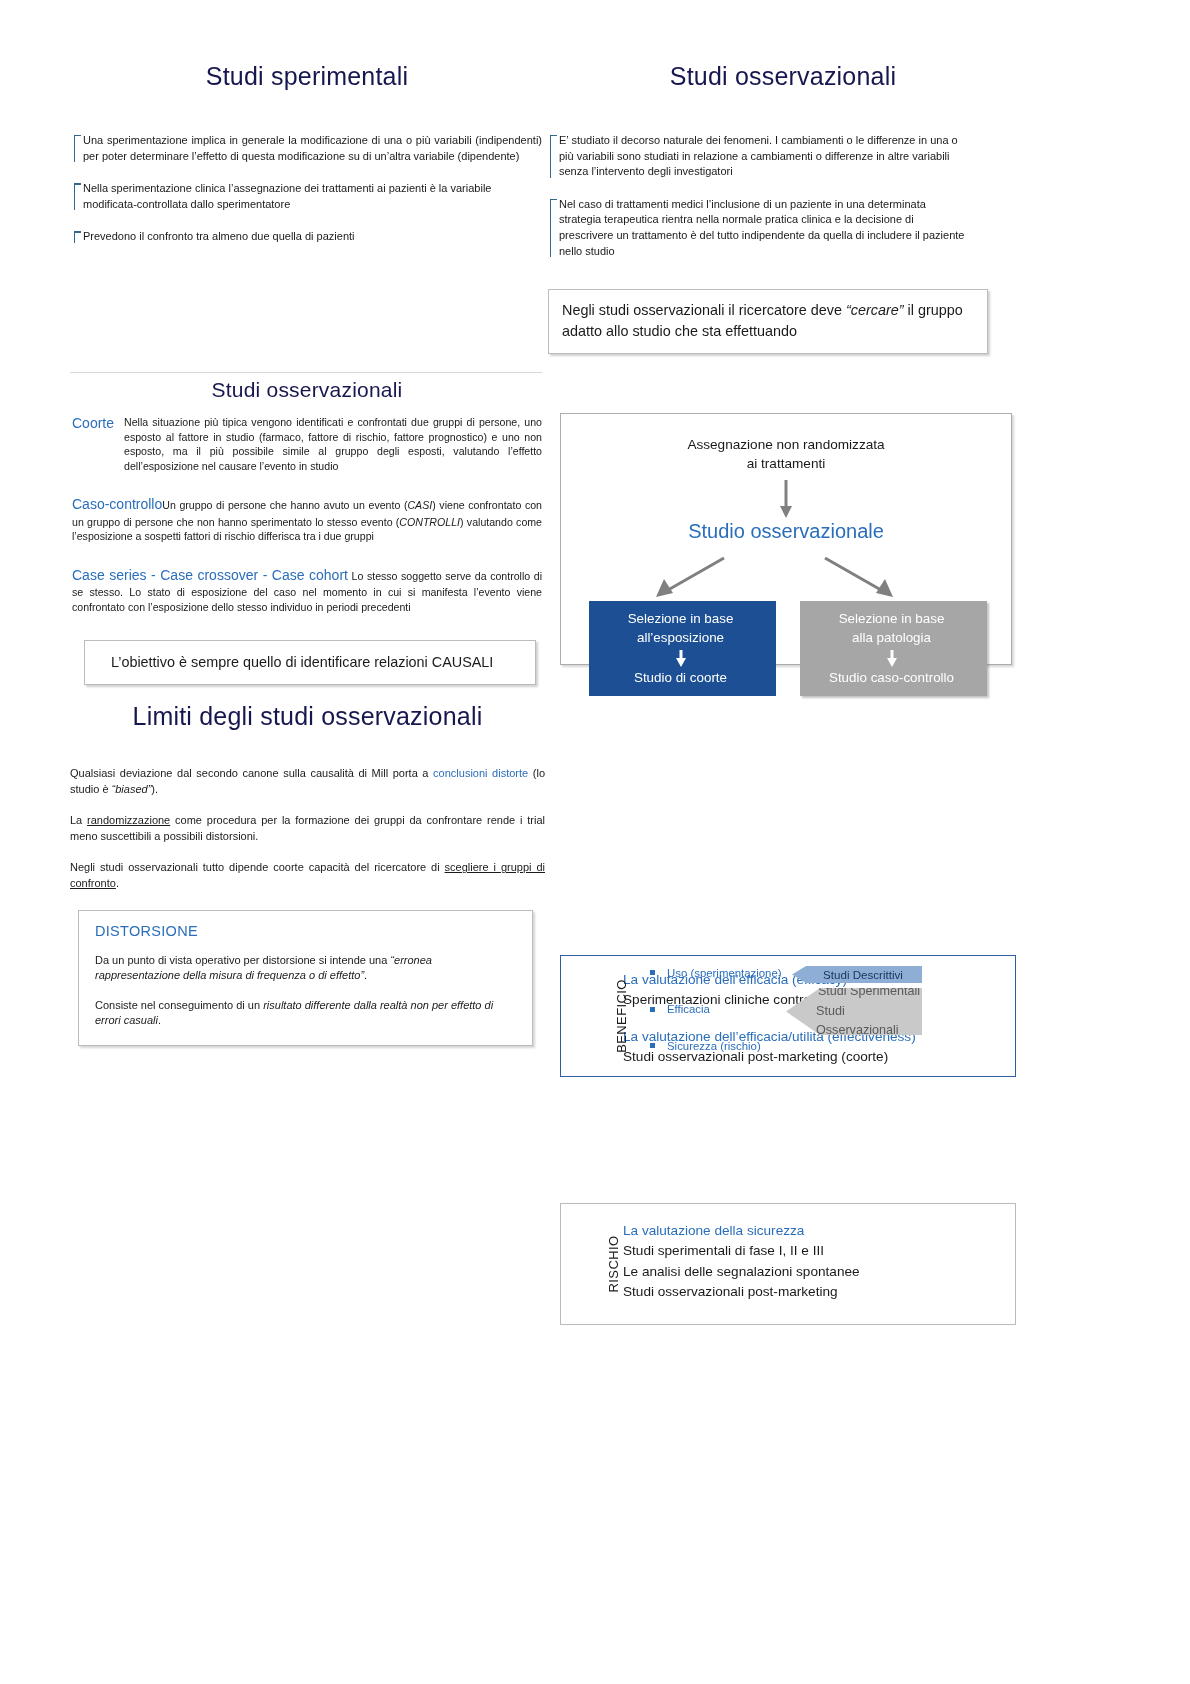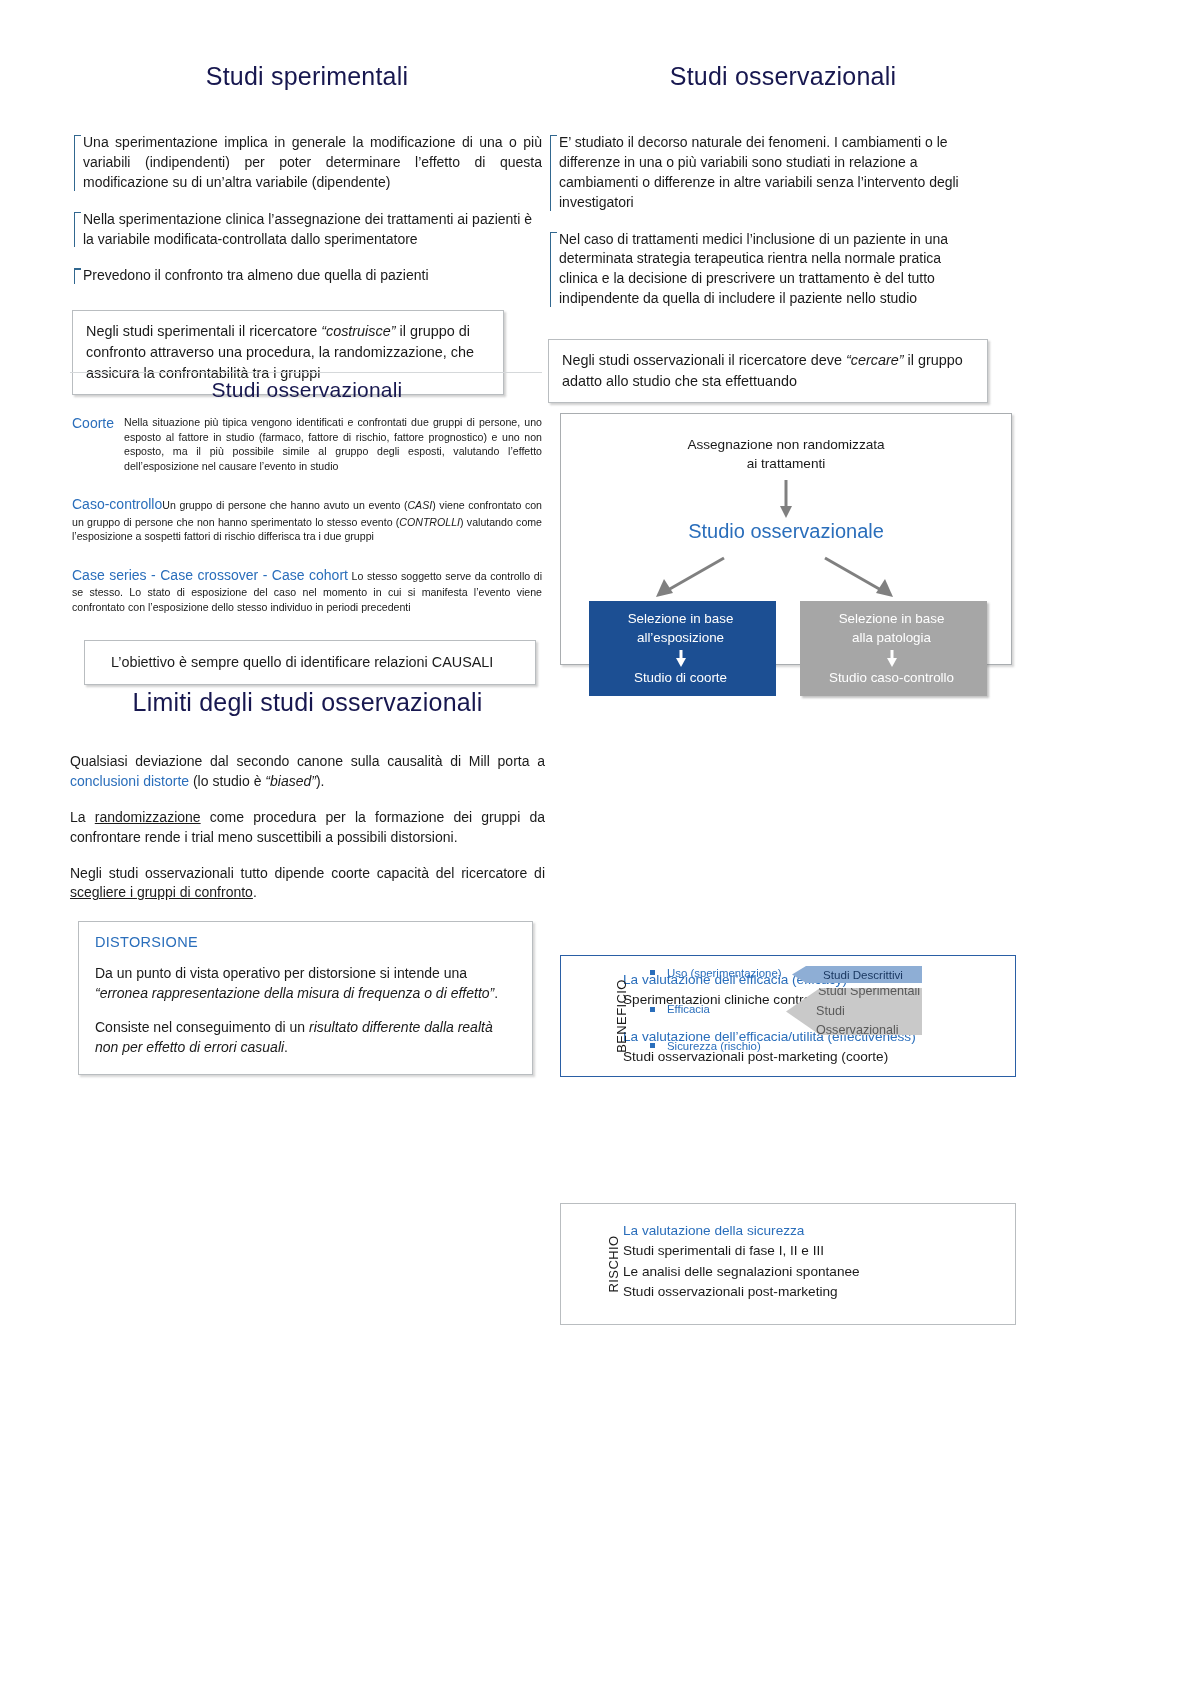--- a/index.html
+++ b/index.html
@@ -19,21 +19,21 @@
   
   .abs { position: absolute; }
   .h1 {
     color: #17174f;
     font-size: 25px;
     font-weight: 400;
     letter-spacing: .2px;
     text-align: center;
     white-space: nowrap;
   }
-  .body-txt { font-size: 14px; line-height: 1.42; color: #1a1a1a; }
+  .body-txt { font-size: 11px; line-height: 1.42; color: #1a1a1a; }
   .small-txt { font-size: 10.6px; line-height: 1.38; color: #1a1a1a; }
   .blue { color: #2a6ebb; }
   .ital { font-style: italic; }
   .just { text-align: justify; }
 
   
   .barblock { position: relative; padding-left: 11px; }
   .barblock::before {
     content: "";
     position: absolute; left: 2px; top: 2px; bottom: 2px;
@@ -127,23 +127,20 @@
         <span>Una sperimentazione implica in generale la modificazione di una o più variabili (indipendenti) per poter determinare l’effetto di questa modificazione su di un’altra variabile (dipendente)</span>
       </div>
       <div class="barblock body-txt" style="margin-bottom:17px;">
         <span>Nella sperimentazione clinica l’assegnazione dei trattamenti ai pazienti è la variabile modificata-controllata dallo sperimentatore</span>
       </div>
       <div class="barblock body-txt">
         <span>Prevedono il confronto tra almeno due quella di pazienti</span>
       </div>
     </div>
 
-    <div class="callout" style="margin-top:24px; width:432px;">
-      <span>Negli studi sperimentali il ricercatore </span><span class="ital">“costruisce”</span><span> il gruppo di confronto attraverso una procedura, la randomizzazione, che assicura la confrontabilità tra i gruppi</span>
-    </div>
   </div>
 
   <div class="abs" style="left:548px; top:62px; width:470px;">
     <div class="h1">Studi  osservazionali</div>
 
     <div style="margin-top:42px;">
       <div class="barblock body-txt" style="margin-bottom:17px; width:420px;">
         <span>E’ studiato il decorso naturale dei fenomeni. I cambiamenti o le differenze in una o più variabili sono studiati in relazione a cambiamenti o differenze in altre variabili senza l’intervento degli investigatori</span>
       </div>
       <div class="barblock body-txt" style="width:420px;">
@@ -219,21 +216,21 @@
       <div>Selezione in base</div>
       <div>alla patologia</div>
       <svg width="12" height="17" viewBox="0 0 12 17" style="display:block;margin:2px auto 1px auto;">
         <line x1="6" y1="0" x2="6" y2="9" stroke="#ffffff" stroke-width="3"></line>
         <polygon points="6,17 1,8 11,8" fill="#ffffff"></polygon>
       </svg>
       <div>Studio caso-controllo</div>
     </div>
   </div>
 
-  <div class="abs" style="left:70px; top:676px; width:475px;">
+  <div class="abs" style="left:70px; top:690px; width:475px;">
     <div class="h1" style="font-size:25px; margin-top:12px;">Limiti degli studi osservazionali</div>
 
     <div class="body-txt just" style="margin-top:35px;">
       <span>Qualsiasi deviazione dal secondo canone sulla causalità di Mill porta a </span><span class="blue">conclusioni distorte</span><span> (lo studio è </span><span class="ital">“biased”</span><span>).</span>
     </div>
 
     <div class="body-txt just" style="margin-top:16px;">
       <span>La </span><span style="text-decoration:underline;">randomizzazione</span><span> come procedura per la formazione dei gruppi da confrontare rende i trial meno suscettibili a possibili distorsioni.</span>
     </div>
 

